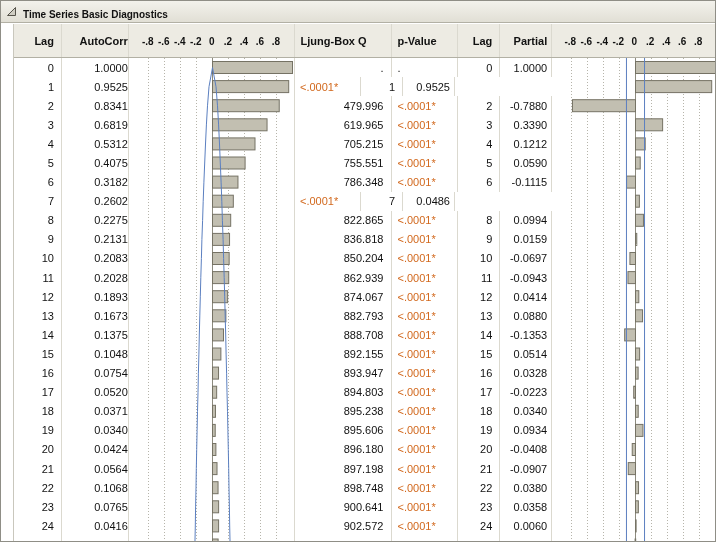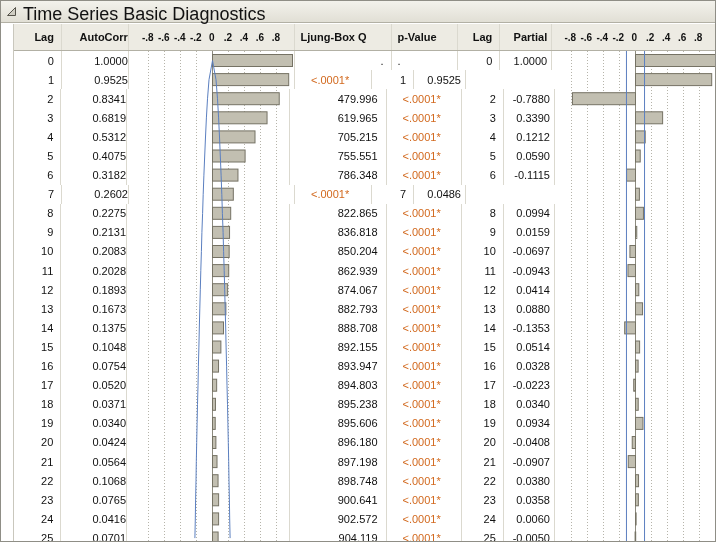--- a/index.html
+++ b/index.html
@@ -13,27 +13,27 @@
     position: relative; width: 716px; height: 542px;
     border: 1px solid #8f8e86; background: #fff; overflow: hidden;
   }
   .title-bar {
     height: 22px; display: flex; align-items: center; gap: 6px;
     padding: 0 5px;
     background: linear-gradient(#f3f2ec, #e1dfd5);
     border-bottom: 1px solid #b2b0a4;
   }
   .disclosure { width: 11px; height: 11px; flex: 0 0 auto; cursor: pointer; }
-  .title { font-size: 18px; font-weight: 400; color: #111; margin-top: 6px; }
+  .title { font-size: 10px; font-weight: 700; color: #111; margin-top: 6px; }
   .table-area {
     position: absolute; top: 23px; left: 12px; width: 703px; bottom: 0;
     border-left: 1px solid #c9c7bd; background: #fff;
   }
   .header-row {
-    display: flex; height: 27px;
+    display: flex; height: 34px;
     background: #edebe3; border-bottom: 1px solid #b2b0a4;
   }
   .header-row .cell { font-weight: 700; }
   .body { position: relative; height: 497px; overflow: hidden; }
   .row { display: flex; height: 19.1px; }
   .cell {
     font-size: 11px; color: #111;
     border-right: 1px solid #dbd9cf;
     display: flex; align-items: center;
     white-space: nowrap; overflow: hidden;
@@ -42,21 +42,21 @@
   .num { justify-content: flex-end; }
   .c-lag      { width: 48px;  padding-right: 7px; }
   .c-autocorr { width: 67px;  padding-right: 0; }
   .c-chart1   { width: 166px; }
   .c-ljung    { width: 98px;  padding-right: 8px; }
   .c-pvalue   { width: 66px;  padding-left: 5px; justify-content: flex-start; }
   .c-lag2     { width: 42px;  padding-right: 7px; }
   .c-partial  { width: 52px;  padding-right: 4px; }
   .c-chart2   { width: 164px; border-right: none; }
   .hdr-left   { justify-content: flex-start; padding-left: 6px; padding-right: 12px; }
-  .sig { color: var(--sig, #d2691e); margin-left: 11px; }
+  .sig { color: var(--sig, #d2691e); }
   .chart-overlay { position: absolute; top: 0; pointer-events: none; }
   .tick-label {
     position: absolute; top: 50%; transform: translate(-50%, -50%);
     font-size: 10px; font-weight: 700; color: #111; white-space: nowrap;
   }
 </style>
 </head>
 <body>
 
 <div class="window">

